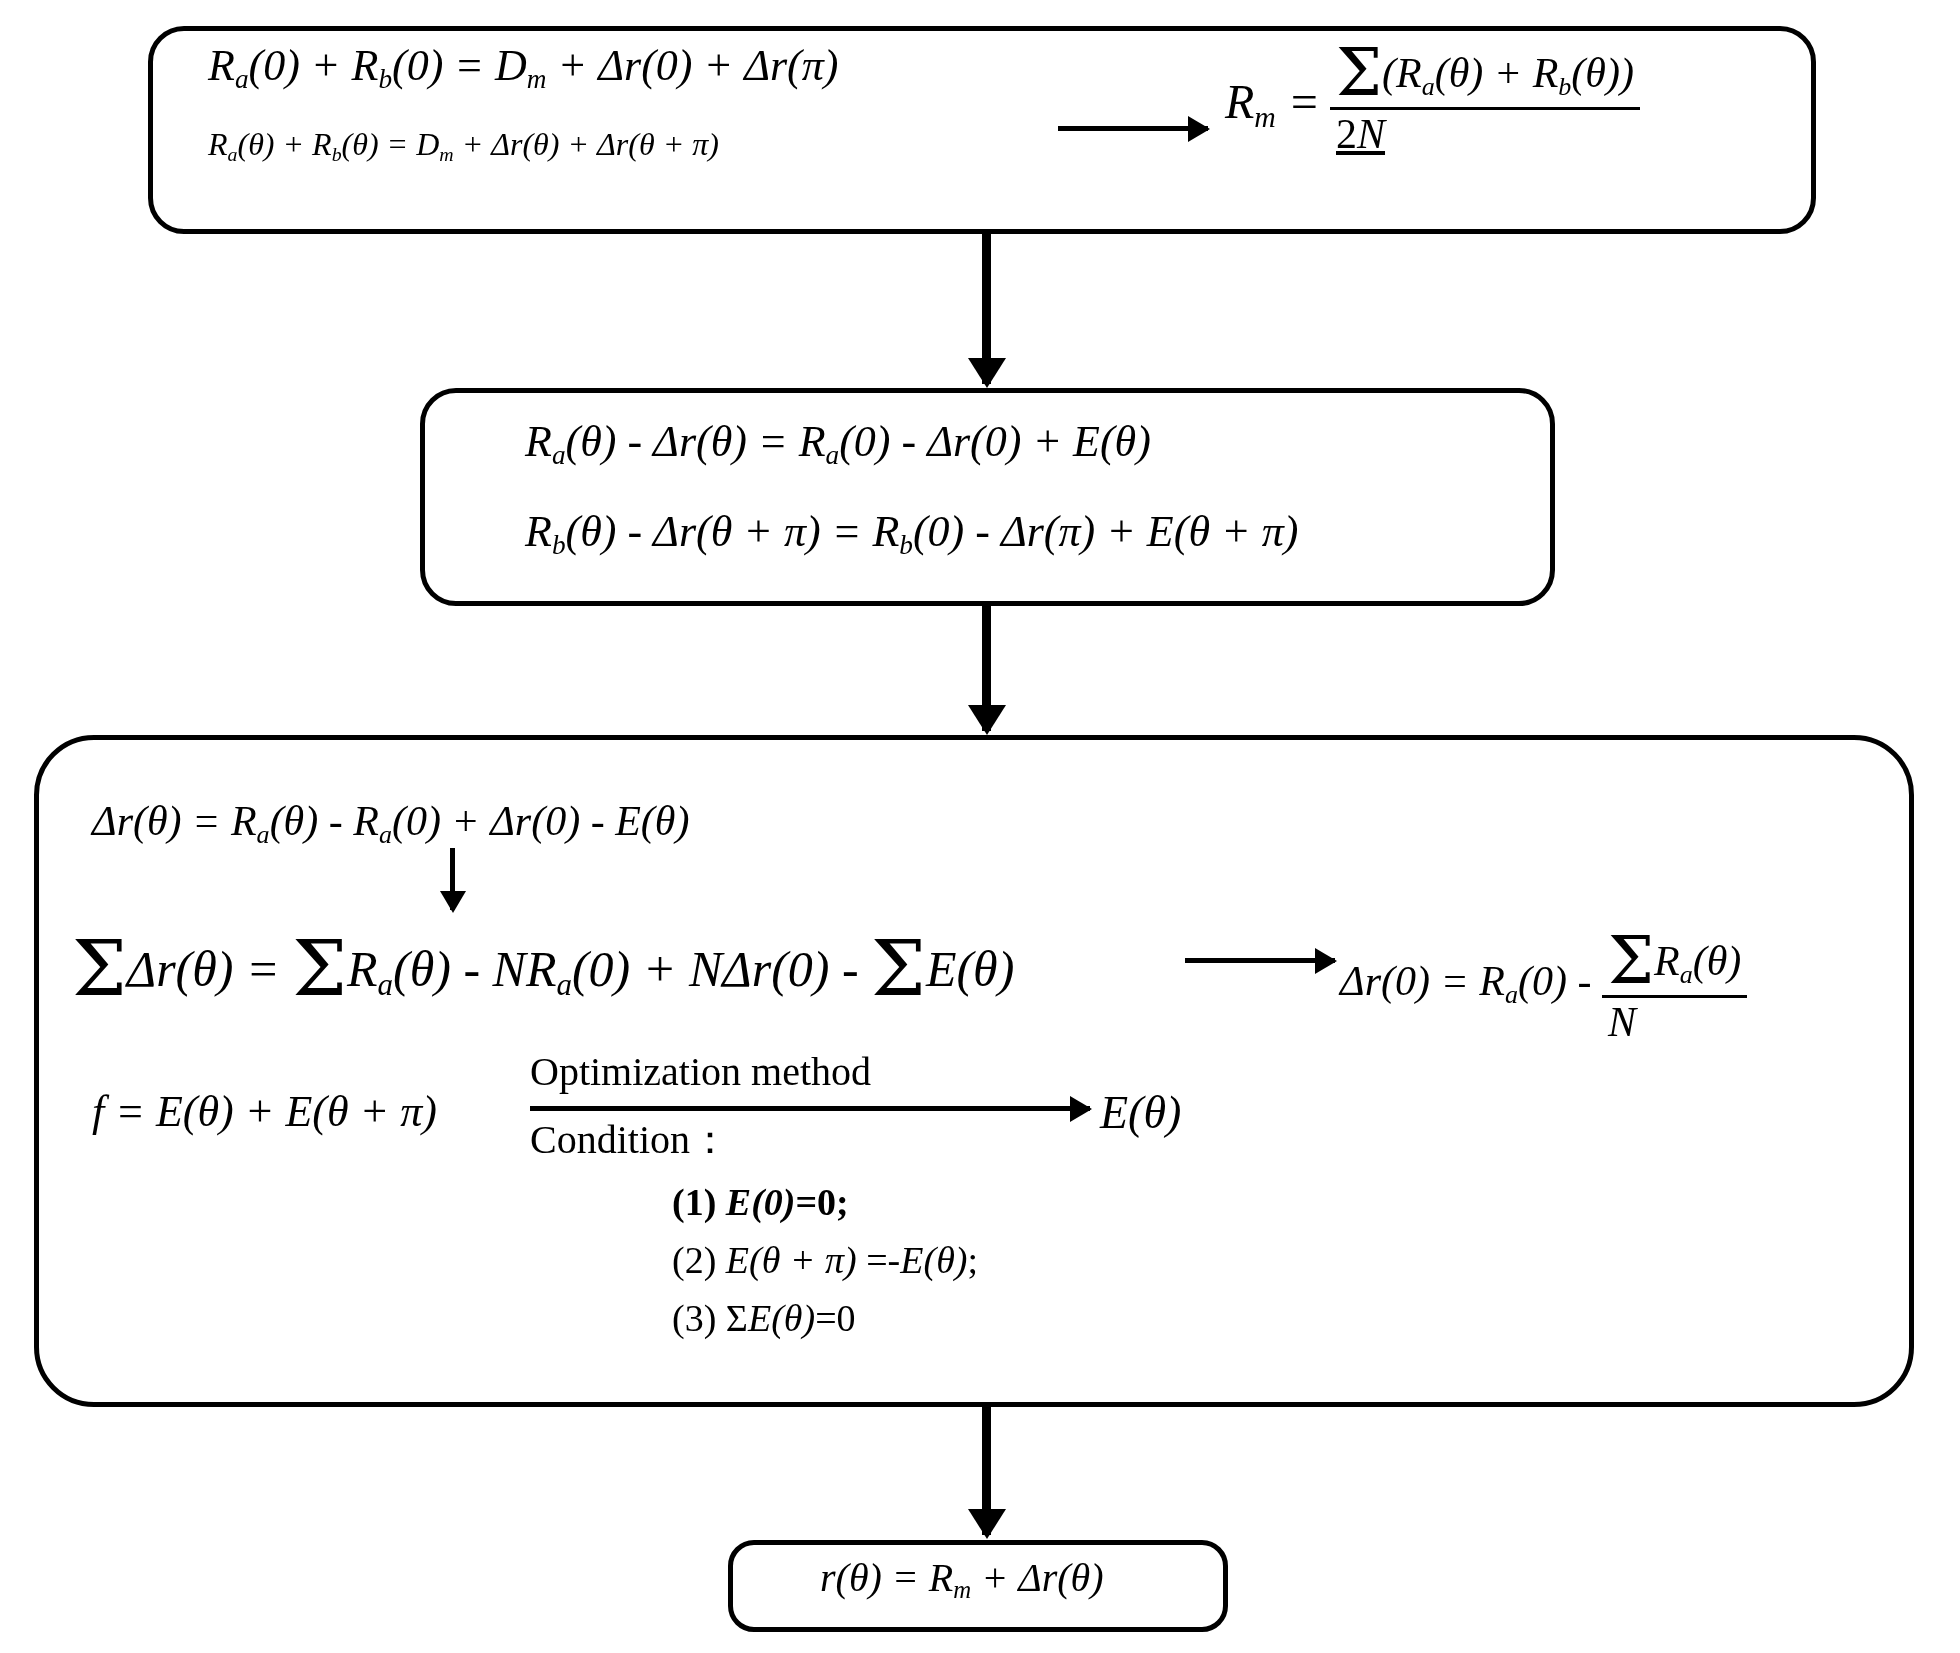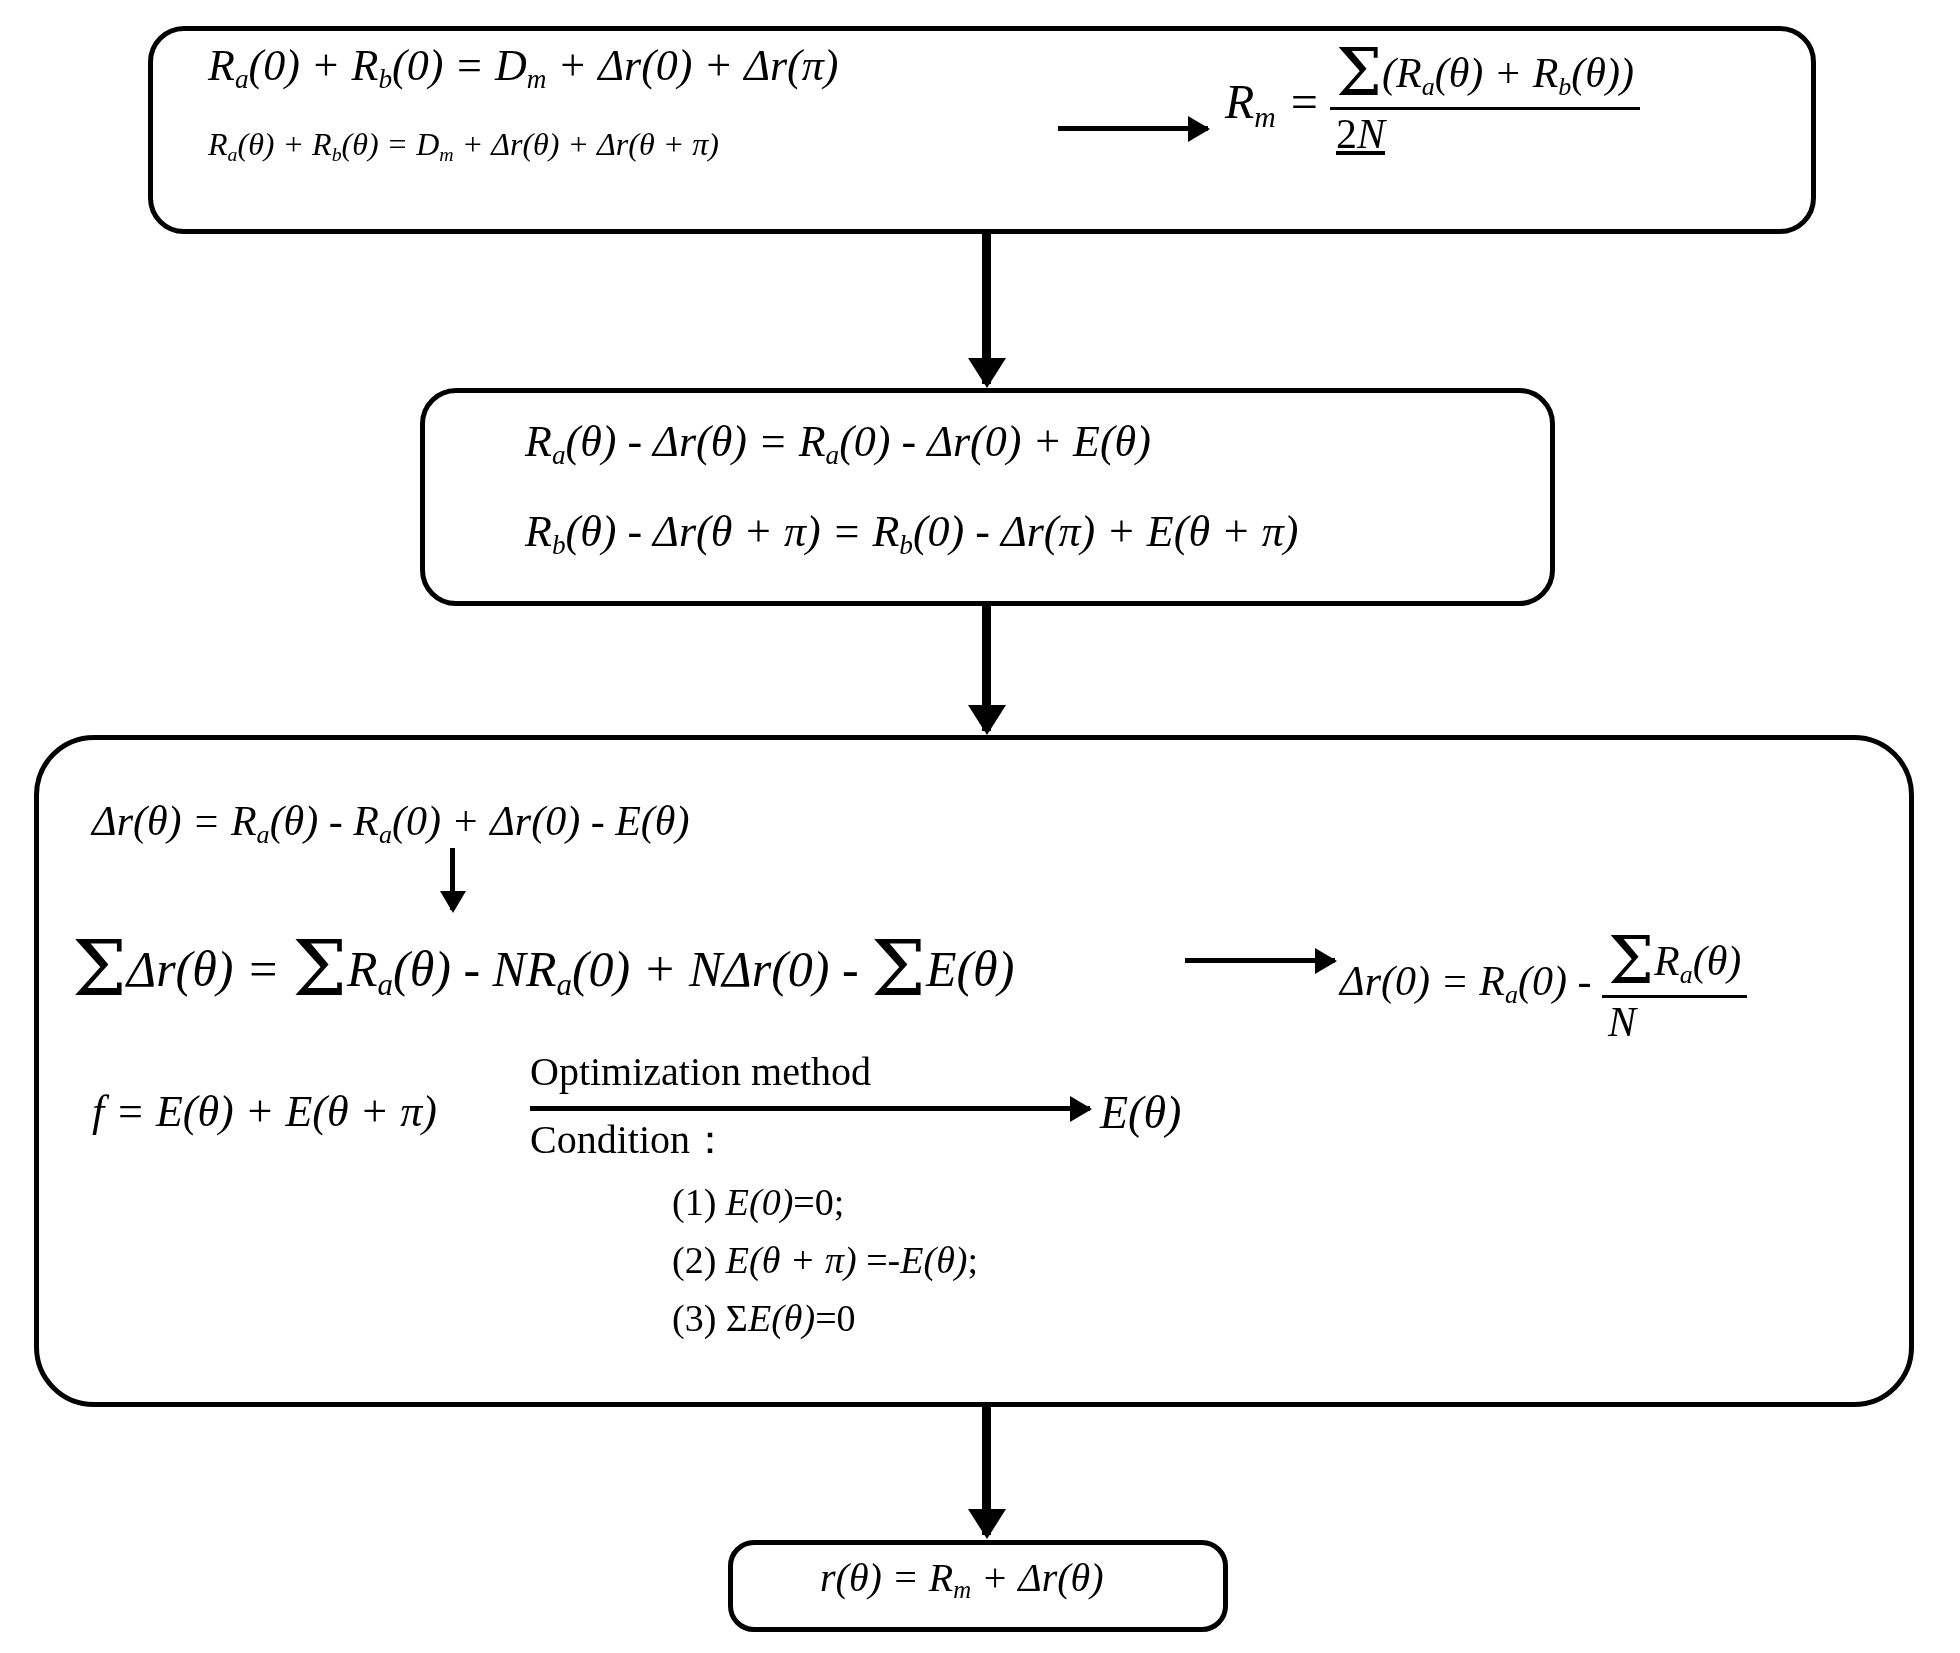--- a/index.html
+++ b/index.html
@@ -104,21 +104,21 @@
   #b2l2 { position: absolute; left: 525px; top: 510px; font-size: 44px; }
 
   
   #b3l1 { position: absolute; left: 92px;  top: 800px; font-size: 42px; }
   #b3l2 { position: absolute; left: 72px;  top: 930px; font-size: 50px; }
   #b3r  { position: absolute; left: 1340px; top: 928px; font-size: 42px; }
   #b3l3 { position: absolute; left: 92px;  top: 1090px; font-size: 44px; }
   #b3opt{ position: absolute; left: 530px; top: 1048px; font-size: 40px; font-style: normal;}
   #b3cond{position: absolute; left: 530px; top: 1112px; font-size: 40px; font-style: normal;}
   #b3e  { position: absolute; left: 1100px; top: 1090px; font-size: 46px; }
-  #b3c1 { position: absolute; left: 672px; top: 1180px; font-size: 38px; font-style: normal;}
+  #b3c1 { position: absolute; left: 672px; top: 1180px; font-size: 38px; font-style: normal; font-weight: bold;}
   #b3c2 { position: absolute; left: 672px; top: 1238px; font-size: 38px; font-style: normal;}
   #b3c3 { position: absolute; left: 672px; top: 1296px; font-size: 38px; font-style: normal;}
 
   #a-b3r { left: 1185px; top: 958px; width: 150px; }
   #a-b3opt{ left: 530px; top: 1106px; width: 560px; }
 
   
   .arrow-v {
     position: absolute;
     width: 5px;

